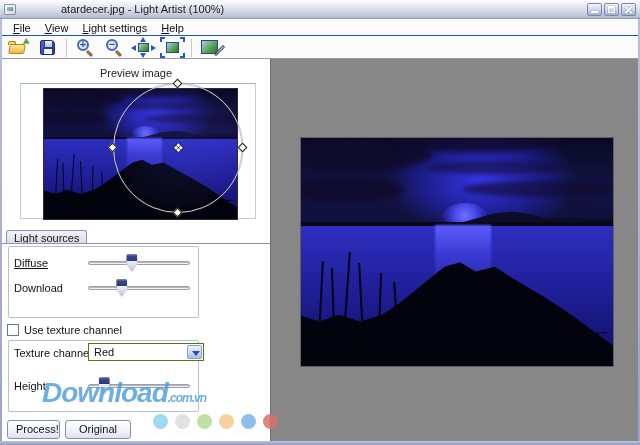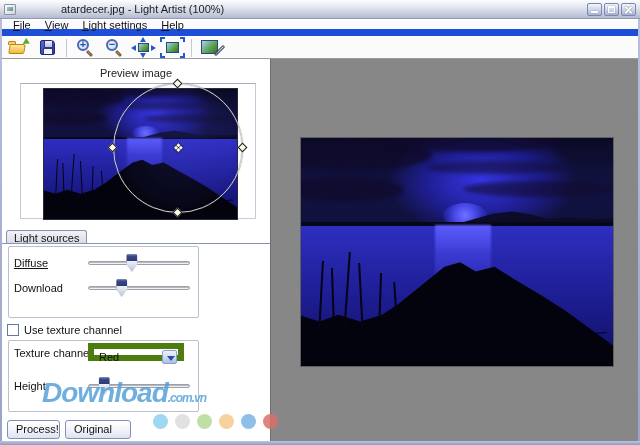--- a/index.html
+++ b/index.html
@@ -22,21 +22,21 @@
   .title-text{font-size:11px;color:#1c1c1c;margin-left:41px;}
   .win-buttons{margin-left:auto;display:flex;gap:2px;}
   .wbtn{width:15px;height:13px;border:1px solid #7a86ae;border-radius:2px;position:relative;
     background:linear-gradient(180deg,#f4f6fb 0%,#ccd4e8 55%,#a8b4d0 100%);}
   .wbtn .g-min{position:absolute;left:3px;bottom:2px;width:7px;height:2px;background:#fff;box-shadow:0 0 1px #556;}
   .wbtn .g-max{position:absolute;left:3px;top:2px;width:7px;height:7px;border:1px solid #fff;border-top-width:2px;box-shadow:0 0 1px #556;}
   .wbtn .g-x1,.wbtn .g-x2{position:absolute;left:2px;top:5px;width:9px;height:2px;background:#fff;box-shadow:0 0 1px #556;}
   .wbtn .g-x1{transform:rotate(45deg);} .wbtn .g-x2{transform:rotate(-45deg);}
   
   .menubar{position:absolute;left:2px;top:20px;width:636px;height:16px;background:#fbfbfc;
-    border-bottom:7px solid #1d4ed8;display:flex;align-items:center;padding-left:4px;}
+    border-bottom:1px solid #1d4ed8;display:flex;align-items:center;padding-left:4px;}
   .menu-item{padding:1px 7px;cursor:default;}
   .menu-item u{text-decoration:underline;}
   
   .toolbar{position:absolute;left:2px;top:37px;width:636px;height:22px;background:#fbfbfc;
     border-bottom:1px solid #9a9aa2;display:flex;align-items:center;padding-left:2px;}
   .tbtn{width:27px;height:21px;position:relative;margin:0 1px;}
   .tsep{width:1px;height:18px;background:#c8c8d0;margin:0 4px;}
   .ic-folder{position:absolute;left:4px;top:7px;width:16px;height:10px;background:linear-gradient(180deg,#ffeaa2,#f0b93e);
     border:1px solid #b8860b;border-radius:1px 3px 2px 2px;transform:skewX(-10deg);}
   .ic-folder-tab{position:absolute;left:3px;top:4px;width:8px;height:4px;background:#f7d070;
@@ -102,36 +102,36 @@
   .slider{position:absolute;width:102px;height:19px;}
   .slider .track{position:absolute;left:0;top:8px;width:102px;height:4px;border-radius:2px;
     background:linear-gradient(180deg,#e9e9e9,#fafafa);border:1px solid #9aa0ae;box-shadow:inset 0 1px 1px rgba(0,0,0,0.25);}
   .slider .thumb{position:absolute;top:1px;width:11px;height:18px;transform:translateX(-50%);
     clip-path:polygon(8% 0,92% 0,100% 8%,100% 60%,50% 100%,0 60%,0 8%);
     background:linear-gradient(180deg,#8494c4 0%,#3a4685 12%,#2c3878 38%,#eef0f6 40%,#d0d5e2 75%,#b4bccf 100%);
     filter:drop-shadow(0 0 1px #445);}
   
   .checkbox{position:absolute;left:5px;top:265px;width:12px;height:12px;background:#fff;border:1px solid #68789c;}
   
-  .dropdown{position:absolute;left:86px;top:284px;width:96px;height:18px;background:#fff;border:6px solid #4d7c0f;}
+  .dropdown{position:absolute;left:86px;top:284px;width:116px;height:18px;background:#fff;border:1px solid #4d7c0f;}
   .dropdown .dval{position:absolute;left:5px;top:2px;}
   .drop-btn{position:absolute;right:1px;top:1px;width:15px;height:14px;border-radius:2px;border:1px solid #8aa0d0;
     background:linear-gradient(180deg,#eef2fd 0%,#cdd9f2 55%,#aabde6 100%);}
   .drop-btn:after{content:"";position:absolute;left:4px;top:5px;width:0;height:0;
     border-left:4px solid transparent;border-right:4px solid transparent;border-top:5px solid #2c4c9c;}
   
   .watermark{position:absolute;left:40px;top:318px;z-index:40;white-space:nowrap;opacity:0.82;
     font-style:italic;font-weight:bold;letter-spacing:-1px;}
   .wm-main{font-size:28px;}
   .wm-suffix{font-size:12px;}
   .dots{position:absolute;left:151px;top:355px;z-index:40;display:flex;gap:7px;opacity:0.85;}
   .dot{width:15px;height:15px;border-radius:50%;}
   
   .xp-button{position:absolute;height:19px;border:1px solid #8090b8;border-radius:3px;color:#111;
-    background:linear-gradient(180deg,#ffffff 0%,#f1f3f9 55%,#dde2ee 100%);line-height:17px;padding:0 8px;}
+    background:linear-gradient(180deg,#ffffff 0%,#f1f3f9 55%,#dde2ee 100%);text-align:center;line-height:17px;padding:0 8px;}
   .btn-process{left:5px;top:361px;width:53px;}
   .btn-original{left:63px;top:361px;width:66px;}
   
   .scene{position:absolute;background:#0a0a2a;overflow:hidden;}
   .scene>div{position:absolute;}
   .sc-sky{left:0;top:0;width:100%;height:39%;background:linear-gradient(180deg,#0a0a26 0%,#131344 55%,#10103c 100%);}
   .sc-glow{left:18%;top:-18%;width:80%;height:70%;
     background:radial-gradient(ellipse 50% 48% at 50% 52%,rgba(55,55,240,0.95) 0%,rgba(40,40,210,0.55) 45%,rgba(25,25,140,0) 75%);}
   .sc-cloud{border-radius:50%;background:rgba(16,10,44,0.78);filter:blur(2px);}
   .sc-c1{left:-8%;top:1%;width:50%;height:13%;}

